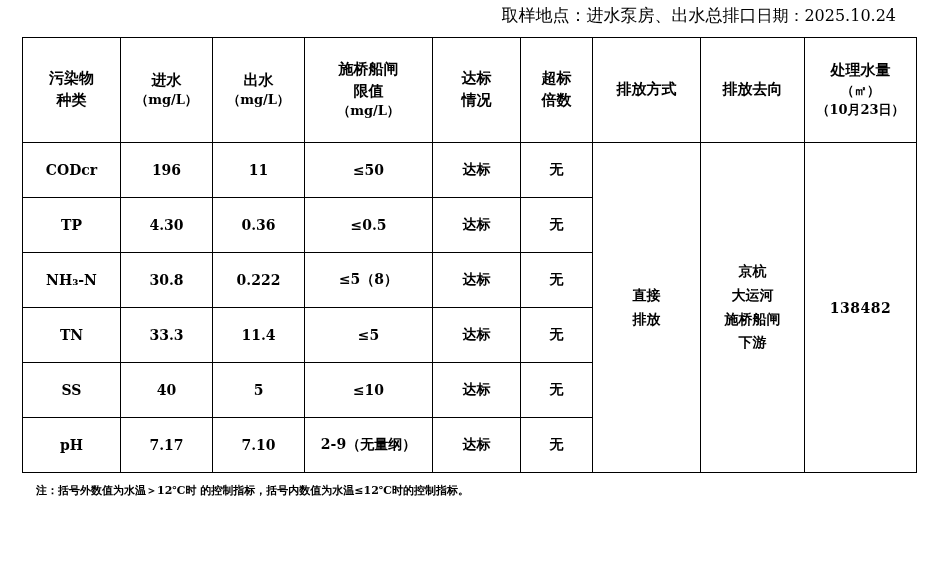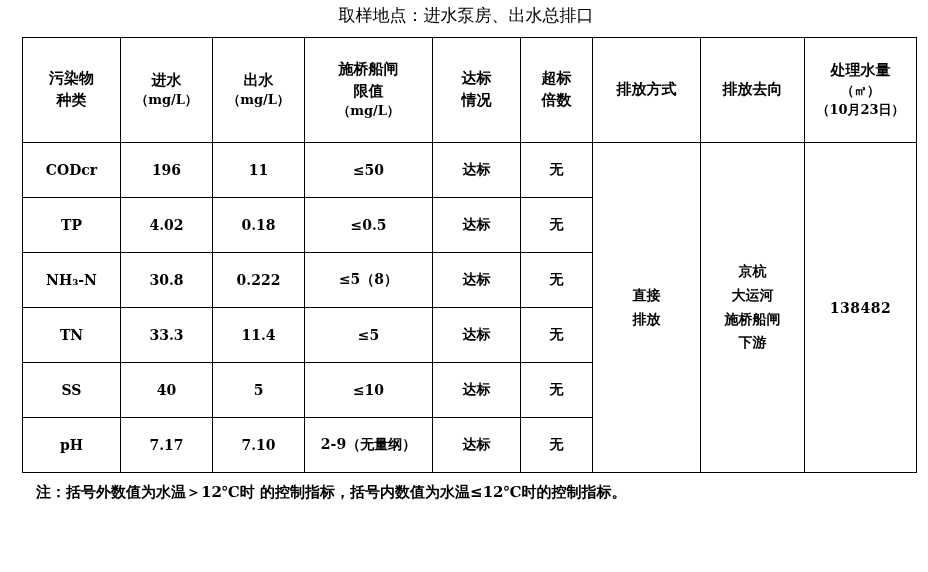--- a/index.html
+++ b/index.html
@@ -26,21 +26,21 @@
     font-size: 27px;
     font-weight: bold;
     letter-spacing: 1px;
     padding-top: 16px;
     padding-bottom: 10px;
     font-family: "DejaVu Serif", "Liberation Serif", serif;
   }
   .meta-row {
     display: flex;
     align-items: flex-end;
-    justify-content: center;
+    justify-content: flex-end;
     font-size: 17px;
     padding: 4px 10px 10px 14px;
     font-family: "DejaVu Serif", "Liberation Serif", serif;
   }
   .meta-left {
     white-space: nowrap;
   }
   .meta-right {
     white-space: nowrap;
     font-size: 16px;
@@ -89,35 +89,36 @@
     line-height: 1.7;
     margin-top: 28px;
   }
   .merged-vol {
     font-size: 25px;
     font-weight: bold;
     letter-spacing: 0.5px;
   }
   .cell-name { font-size: 15px; margin-top: 8px; }
   .note {
-    font-size: 15px;
+    font-size: 11px;
     padding: 10px 4px 0 14px;
     font-family: "DejaVu Serif", "Liberation Serif", serif;
     font-weight: bold;
     white-space: nowrap;
   }
 </style>
 </head>
 <body>
 
 <div class="page">
 
 
   <div class="meta-row">
     <div class="meta-left">取样地点：进水泵房、出水总排口</div>
+    <div class="meta-right">日期：2025.10.24</div>
   </div>
 
   <table class="report">
     <colgroup>
       <col class="col-name">
       <col class="col-in">
       <col class="col-out">
       <col class="col-std">
       <col class="col-meet">
       <col class="col-over">
@@ -176,22 +177,22 @@
         <td class="merged-dest" rowspan="6">
           <span class="hdr-line">京杭</span>
           <span class="hdr-line">大运河</span>
           <span class="hdr-line">施桥船闸</span>
           <span class="hdr-line">下游</span>
         </td>
         <td class="merged-vol" rowspan="6">138482</td>
       </tr>
       <tr>
         <td class="cell-name">TP</td>
-        <td>4.02</td>
-        <td>0.18</td>
+        <td>4.30</td>
+        <td>0.36</td>
         <td>≤0.5</td>
         <td>达标</td>
         <td>无</td>
       </tr>
       <tr>
         <td class="cell-name">NH₃-N</td>
         <td>30.8</td>
         <td>0.222</td>
         <td>≤5（8）</td>
         <td>达标</td>

